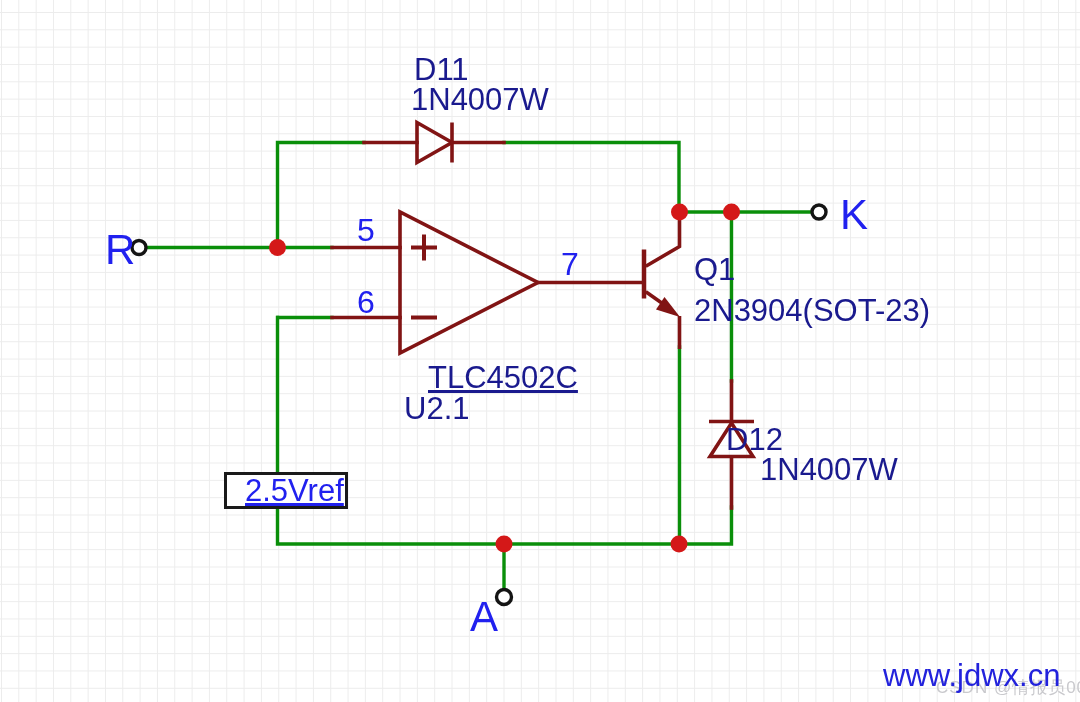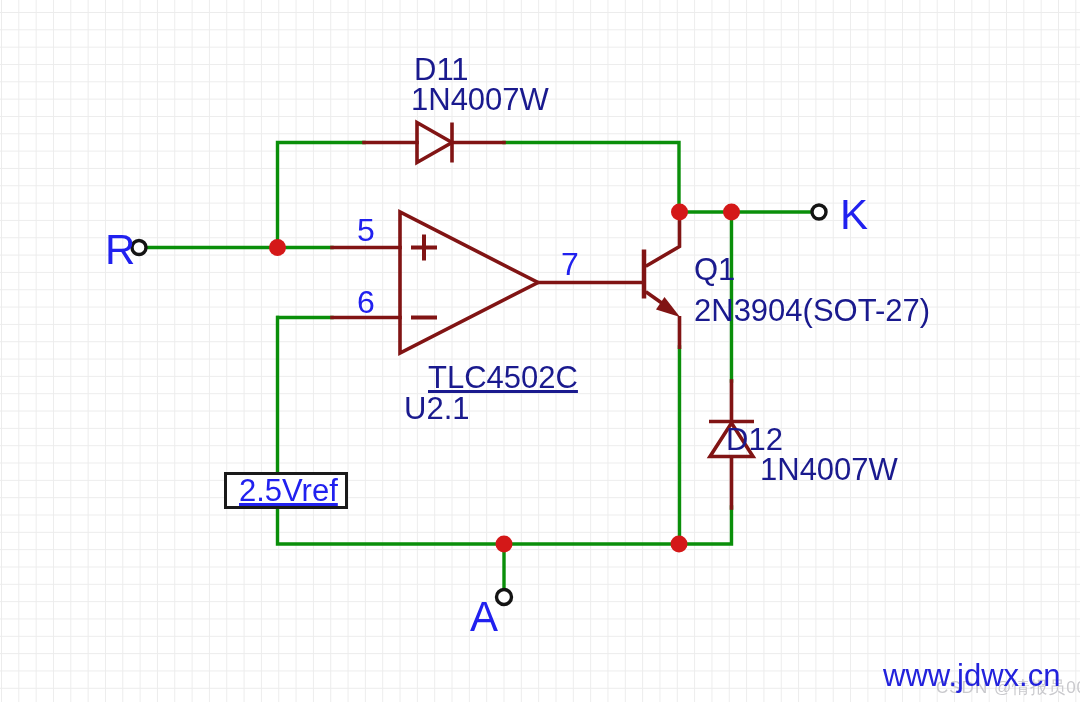--- a/index.html
+++ b/index.html
@@ -22,21 +22,21 @@
   .net-lbl{font-size:42px;color:#2121ef;}
   .netflag-box{
     position:absolute;z-index:2;
     left:224px;top:472px;width:118px;height:31px;
     background:#ffffff;border:3px solid #1a1a1a;
     display:flex;align-items:center;
   }
   .netflag-box span{
     font-size:31px;color:#2121ef;line-height:1;
     text-decoration:underline;
-    padding-left:12px;
+    padding-left:18px;
   }
   .wm-site{font-size:31px;color:#2222dc;z-index:4;}
   .wm-csdn{font-size:17px;color:#c9c9cd;z-index:3;letter-spacing:1px;}
 </style>
 </head>
 <body>
 
 <div id="canvas">
 
   <svg id="wires-svg" width="1080" height="702" viewBox="0 0 1080 702">
@@ -109,21 +109,21 @@
     </g>
   </svg>
 
   <div class="lbl comp-txt" style="left:414px;top:54px;">D11</div>
   <div class="lbl comp-txt" style="left:411px;top:84px;">1N4007W</div>
 
   <div class="lbl comp-txt" style="left:428px;top:362px;text-decoration:underline;">TLC4502C</div>
   <div class="lbl comp-txt" style="left:404px;top:393px;">U2.1</div>
 
   <div class="lbl comp-txt" style="left:694px;top:254px;">Q1</div>
-  <div class="lbl comp-txt" style="left:694px;top:295px;">2N3904(SOT-27)</div>
+  <div class="lbl comp-txt" style="left:694px;top:295px;">2N3904(SOT-23)</div>
 
   <div class="lbl comp-txt" style="left:726px;top:424px;">D12</div>
   <div class="lbl comp-txt" style="left:760px;top:454px;">1N4007W</div>
 
   <div class="lbl pin-num" style="left:357px;top:214px;">5</div>
   <div class="lbl pin-num" style="left:357px;top:286px;">6</div>
   <div class="lbl pin-num" style="left:561px;top:248px;">7</div>
 
   <div class="lbl net-lbl" style="left:105px;top:229px;">R</div>
   <div class="lbl net-lbl" style="left:840px;top:194px;">K</div>

